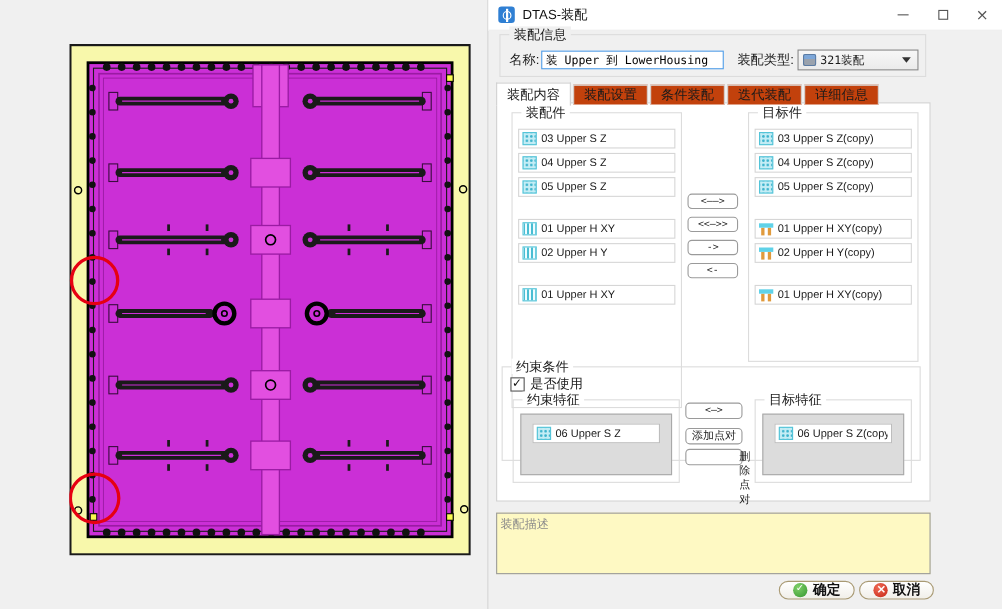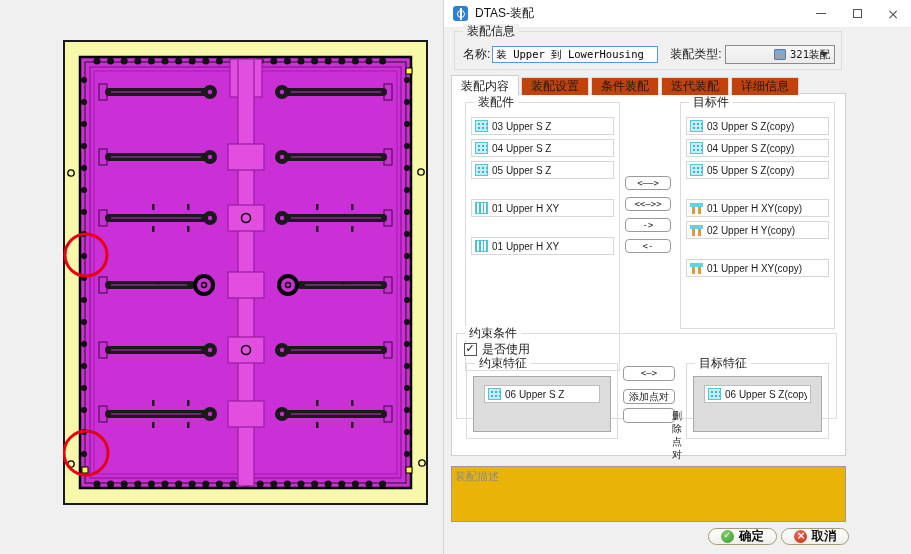--- a/index.html
+++ b/index.html
@@ -33,21 +33,21 @@
   .gb-white>.gb-label{background:#ffffff;}
 
   
   #info-group{left:10px;top:31px;width:388px;height:39px;}
   #info-row{position:absolute;left:8px;top:13px;right:6px;display:flex;align-items:center;}
   .fld-label{white-space:nowrap;}
   #name-input{margin-left:2px;width:158px;height:15px;border:1px solid #4d9be6;background:#fff;
     font-family:"DejaVu Sans Mono","Liberation Mono",monospace;font-size:10.5px;padding:0 3px;outline:none;}
   #type-label{margin-left:12px;}
   #type-select{margin-left:3px;flex:1;height:17px;border:1px solid #8a8a8a;background:linear-gradient(#f7f7f7,#ebebeb);
-    display:flex;align-items:center;padding:0 4px;position:relative;justify-content:flex-end;}
+    display:flex;align-items:center;padding:0 4px;position:relative;}
   #type-icon{width:12px;height:11px;position:relative;flex:0 0 auto;
     background:linear-gradient(#7da7d9 0 5px,#9aa2ad 5px);border-radius:2px;box-shadow:inset 0 0 0 1px #5b7ba3;}
   #type-value{margin-left:4px;font-family:"DejaVu Sans Mono","Liberation Mono",monospace;font-size:10.5px;}
   #type-arrow{position:absolute;right:6px;top:6px;width:0;height:0;border-left:4px solid transparent;border-right:4px solid transparent;border-top:5px solid #333;}
 
   
   #tabstrip{position:absolute;left:7px;top:74px;display:flex;align-items:flex-end;z-index:3;}
   .tab{height:17px;line-height:17px;padding:0 9px;border:1px solid #d9d9d9;border-bottom:none;background:#c2410c;margin-right:2px;font-size:12px;}
   .tab.active{height:20px;line-height:20px;background:#ffffff;position:relative;top:1px;border-color:#d0d0d0;}
   #tabpanel{position:absolute;left:7px;top:93px;width:395px;height:363px;background:#ffffff;border:1px solid #d0d0d0;box-sizing:border-box;z-index:1;}
@@ -86,21 +86,21 @@
   #cst-src-group{left:9px;top:29px;width:152px;height:76px;}
   #cst-tgt-group{left:229px;top:29px;width:143px;height:76px;}
   .cst-panel{position:absolute;left:6px;top:12px;right:6px;bottom:6px;background:#dcdcdc;border:1px solid #a9a9a9;}
   .cst-item{position:absolute;left:10px;top:8px;right:10px;height:16px;border:1px solid #bdbdbd;background:#fff;display:flex;align-items:center;padding:0 3px;}
   .cst-btn{position:absolute;left:166px;width:52px;height:15px;border:1px solid #9a9a9a;border-radius:4px;background:#fff;
     text-align:center;font-size:10px;line-height:13px;box-sizing:border-box;}
   #cst-link{top:32px;font-family:"DejaVu Sans Mono","Liberation Mono",monospace;font-size:9px;}
   #cst-add{top:55px;} #cst-del{top:74px;padding-left:48px;}
 
   
-  #desc-box{position:absolute;left:7px;top:466px;width:395px;height:56px;border:1px solid #9a9a9a;background:#eab308;box-sizing:border-box;
+  #desc-box{position:absolute;left:7px;top:466px;width:395px;height:56px;border:1px solid #9a9a9a;background:#fef9c3;box-sizing:border-box;
     font-family:"Liberation Sans",sans-serif;font-size:11px;padding:2px 3px;resize:none;outline:none;}
   #desc-box::placeholder{color:#8a8a8a;}
   .footer-btn{position:absolute;top:528px;height:17px;border:1px solid #a99a74;border-radius:10px;background:linear-gradient(#ffffff,#f1efe9);
     display:flex;align-items:center;justify-content:center;font-weight:bold;font-size:12.5px;color:#111;box-sizing:border-box;text-align:center;}
   #ok-btn{left:264px;width:69px;}
   #cancel-btn{left:337px;width:68px;}
   .btn-ic{width:13px;height:13px;border-radius:50%;margin-right:5px;position:relative;flex:0 0 auto;}
   .btn-ic-ok{background:radial-gradient(circle at 35% 30%,#7fd06a,#35972f);}
   .btn-ic-ok::after{content:"✓";position:absolute;left:2.5px;top:-0.5px;color:#fff;font-size:9px;font-weight:bold;font-family:"DejaVu Sans",sans-serif;}
   .btn-ic-cancel{background:radial-gradient(circle at 35% 30%,#ef6a55,#c62715);}
@@ -311,20 +311,24 @@
             <span class="item-label">04 Upper S Z</span>
           </div>
         <div class="list-item">
             <span class="ic ic-surface"></span>
             <span class="item-label">05 Upper S Z</span>
           </div>
         <div class="list-item gap">
             <span class="ic ic-hole"></span>
             <span class="item-label">01 Upper H XY</span>
           </div>
+        <div class="list-item">
+            <span class="ic ic-hole"></span>
+            <span class="item-label">02 Upper H Y</span>
+          </div>
         <div class="list-item gap">
             <span class="ic ic-hole"></span>
             <span class="item-label">01 Upper H XY</span>
           </div>
       </div>
     </div>
 
     <div class="xfer-btn" id="xfer-1">&lt;——&gt;</div>
     <div class="xfer-btn" id="xfer-2">&lt;&lt;—&gt;&gt;</div>
     <div class="xfer-btn" id="xfer-3">-&gt;</div>

